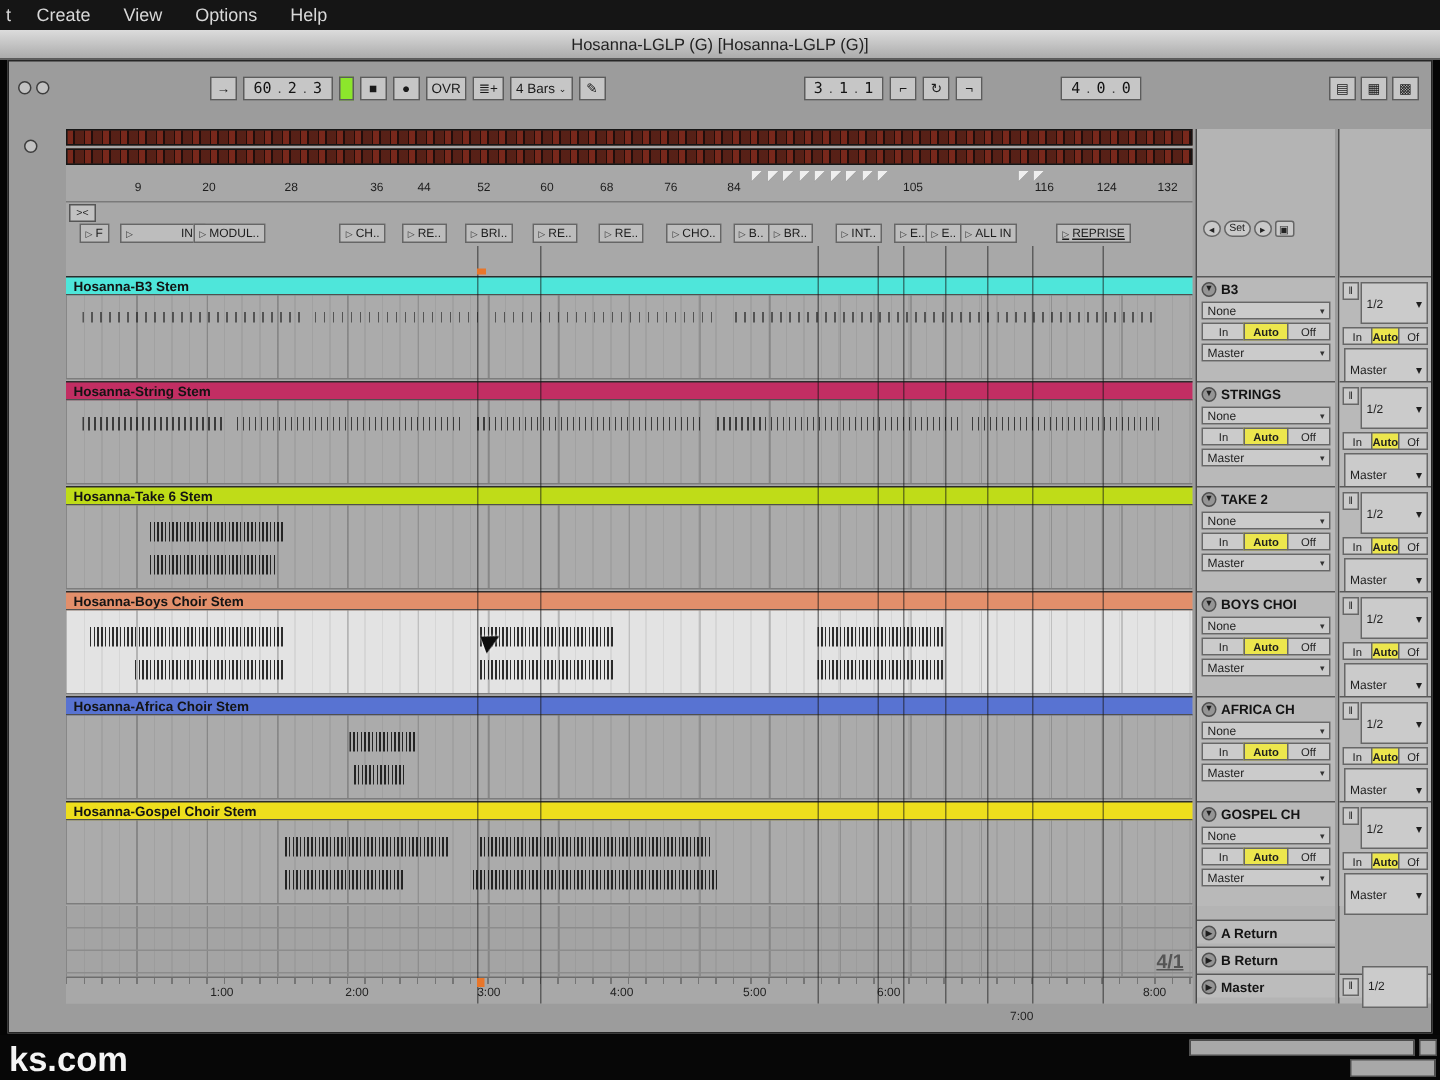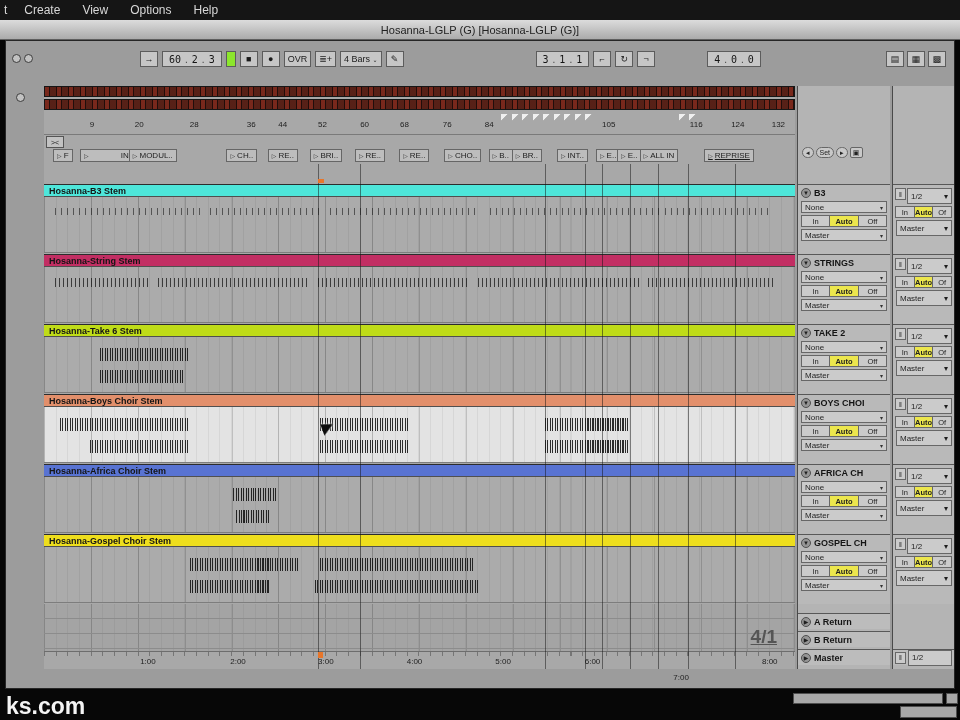--- a/index.html
+++ b/index.html
@@ -68,21 +68,21 @@
 
   .vline{position:absolute;top:78px;height:505px;width:1px;background:rgba(18,18,18,.5);z-index:6;}
   .insert-top{position:absolute;top:93px;width:6px;height:4px;background:#e8762a;z-index:7;}
   .insert-bottom{position:absolute;top:566px;width:5px;height:6px;background:#e8762a;z-index:7;}
 
   .returns-area{position:absolute;left:0;top:518px;width:100%;height:47px;background:#a4a4a4;
     background-image:
       repeating-linear-gradient(90deg,rgba(0,0,0,0.14) 0 1px,transparent 1px 46.9px),
       repeating-linear-gradient(90deg,rgba(0,0,0,0.05) 0 1px,transparent 1px 11.7px);}
   .ret-lane{height:15px;border-bottom:1px solid #8c8c8c;}
-  .timesig{position:absolute;right:18px;bottom:3px;font-size:19px;font-weight:bold;color:#555;text-decoration:underline;}
+  .timesig{position:absolute;right:6px;bottom:3px;font-size:13px;font-weight:bold;color:#555;text-decoration:underline;}
 
   .time-ruler{position:absolute;left:0;top:565px;width:100%;height:18px;border-top:1px solid #6d6d6d;background:#a8a8a8;
     background-image:repeating-linear-gradient(90deg,rgba(0,0,0,.3) 0 1px,transparent 1px 11.7px);
     background-size:100% 4px;background-repeat:no-repeat;}
   .time-label{position:absolute;top:5px;font-size:8px;color:#222;}
 
   
   .track-panel{position:absolute;left:791px;top:45px;width:93px;height:583px;background:#b4b4b4;border-left:1px solid #4a4a4a;}
   .set-row{position:absolute;top:61px;left:4px;display:flex;gap:2px;align-items:center;}
   .set-btn{height:11px;min-width:11px;border:1px solid #666;border-radius:6px;background:#c9c9c9;font-size:7px;
@@ -103,21 +103,21 @@
   .mon.active{background:#ece64d;font-weight:bold;}
   .ret-row{position:absolute;left:0;width:100%;height:16px;border-top:1px solid #585858;background:#bcbcbc;
     display:flex;align-items:center;gap:3px;padding-left:3px;}
 
   
   .cut-panel{position:absolute;left:886px;top:45px;width:62px;height:583px;background:#b4b4b4;border-left:1px solid #4a4a4a;}
   .cut-block{position:absolute;left:0;width:100%;height:70px;border-top:1px solid #585858;padding:1px 2px 0 2px;background:#b9b9b9;}
   .cutrow{display:flex;margin-top:2px;}
   .mini{width:11px;min-width:11px;height:12px;border:1px solid #676767;background:#cbcbcb;font-size:7px;
     display:flex;align-items:center;justify-content:center;color:#222;}
-  .halfbox{flex:1;height:16px;border:1px solid #676767;background:#cbcbcb;font-size:8px;color:#1f1f1f;
+  .halfbox{flex:1;height:28px;border:1px solid #676767;background:#cbcbcb;font-size:8px;color:#1f1f1f;
     display:flex;align-items:center;justify-content:space-between;padding:0 3px;margin-left:1px;}
   .cut-master{position:absolute;left:0;width:100%;height:16px;border-top:1px solid #585858;background:#bcbcbc;
     display:flex;align-items:center;gap:1px;padding:0 2px;}
 
   
   .bottombar{position:absolute;left:0;top:690px;width:960px;height:30px;background:#070707;}
   .watermark{position:absolute;left:6px;bottom:0px;font-size:23px;font-weight:bold;color:#f4f4f4;}
   .bb-box{position:absolute;background:#a8a8a8;border:1px solid #4e4e4e;}
   .bb1{left:793px;top:3px;width:150px;height:11px;}
   .bb2{left:900px;top:16px;width:57px;height:12px;}

